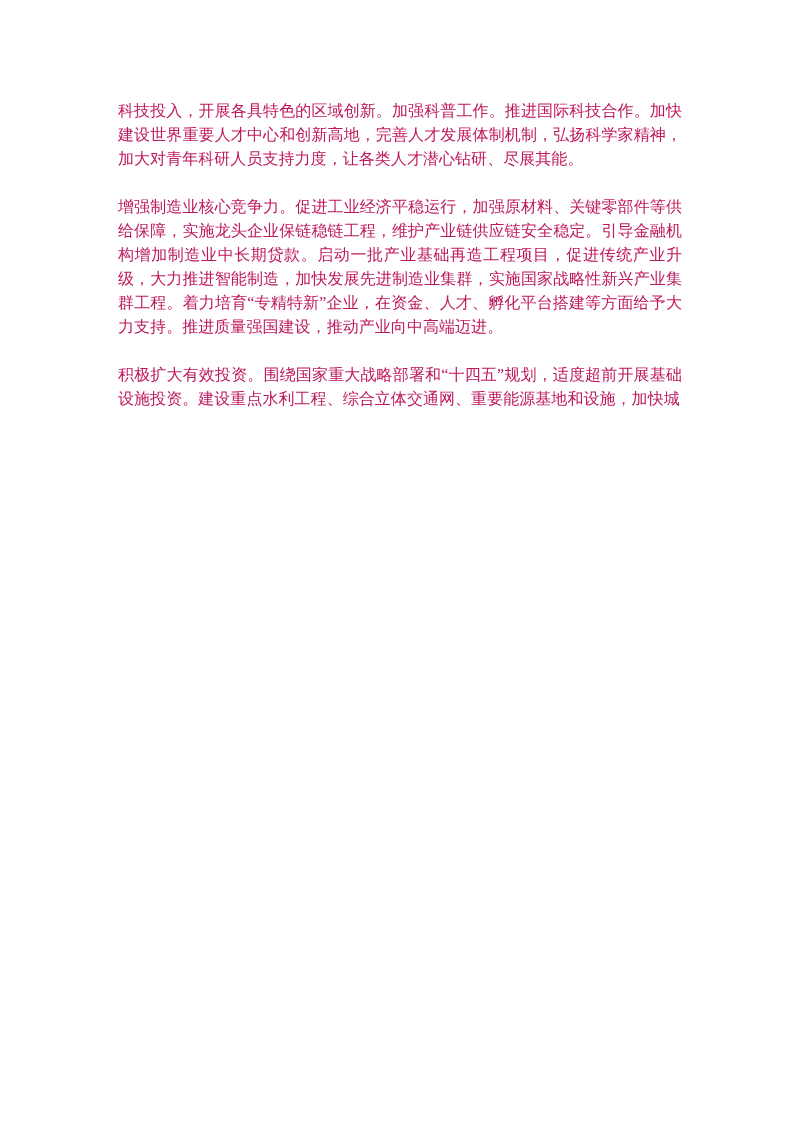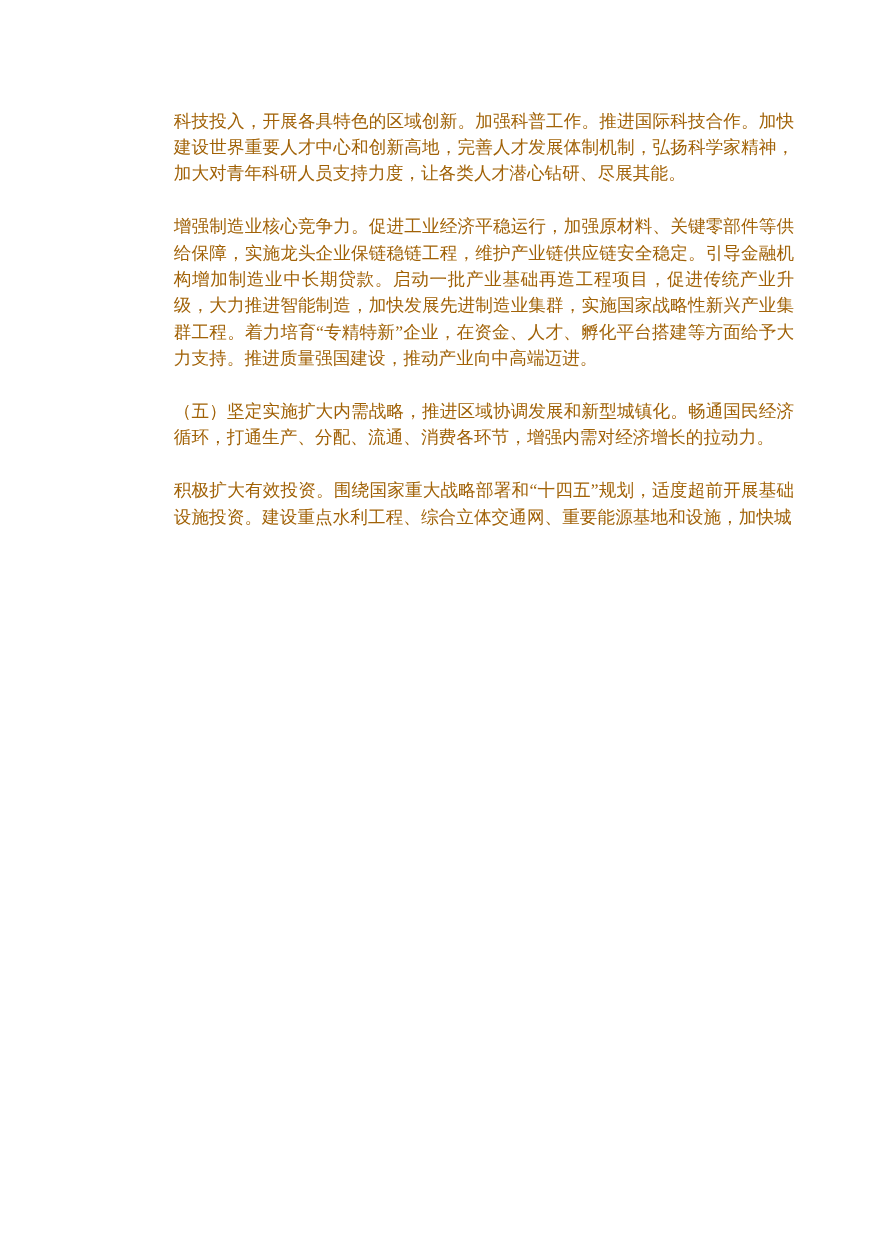--- a/index.html
+++ b/index.html
@@ -13,22 +13,21 @@
     height: 1122px;
     background: #ffffff;
     overflow: hidden;
     font-family: "Liberation Serif", "DejaVu Serif", serif;
   }
   .text-block {
     position: absolute;
     left: 118px;
     top: 99px;
     width: 564px;
-    color: #a16207;
-    margin-left: 40px;
+    color: #be185d;
   }
   .doc-para {
     margin: 0 0 24px 0;
     font-size: 16px;
     line-height: 24px;
     text-align: justify;
     text-justify: inter-ideograph;
     letter-spacing: 0.05px;
     word-break: break-all;
   }
@@ -36,16 +35,15 @@
     margin-bottom: 0;
   }
 </style>
 </head>
 <body>
 
 <div class="page">
   <div class="text-block">
     <p class="doc-para">科技投入，开展各具特色的区域创新。加强科普工作。推进国际科技合作。加快建设世界重要人才中心和创新高地，完善人才发展体制机制，弘扬科学家精神，加大对青年科研人员支持力度，让各类人才潜心钻研、尽展其能。</p>
     <p class="doc-para">增强制造业核心竞争力。促进工业经济平稳运行，加强原材料、关键零部件等供给保障，实施龙头企业保链稳链工程，维护产业链供应链安全稳定。引导金融机构增加制造业中长期贷款。启动一批产业基础再造工程项目，促进传统产业升级，大力推进智能制造，加快发展先进制造业集群，实施国家战略性新兴产业集群工程。着力培育“专精特新”企业，在资金、人才、孵化平台搭建等方面给予大力支持。推进质量强国建设，推动产业向中高端迈进。</p>
-    <p class="doc-para">（五）坚定实施扩大内需战略，推进区域协调发展和新型城镇化。畅通国民经济循环，打通生产、分配、流通、消费各环节，增强内需对经济增长的拉动力。</p>
     <p class="doc-para">积极扩大有效投资。围绕国家重大战略部署和“十四五”规划，适度超前开展基础设施投资。建设重点水利工程、综合立体交通网、重要能源基地和设施，加快城</p>
   </div>
 </div>
 
 </body></html>

